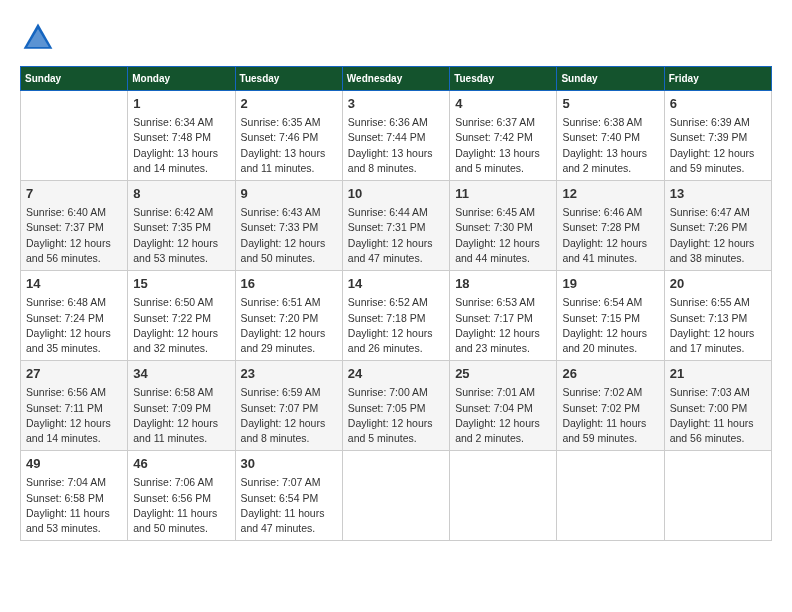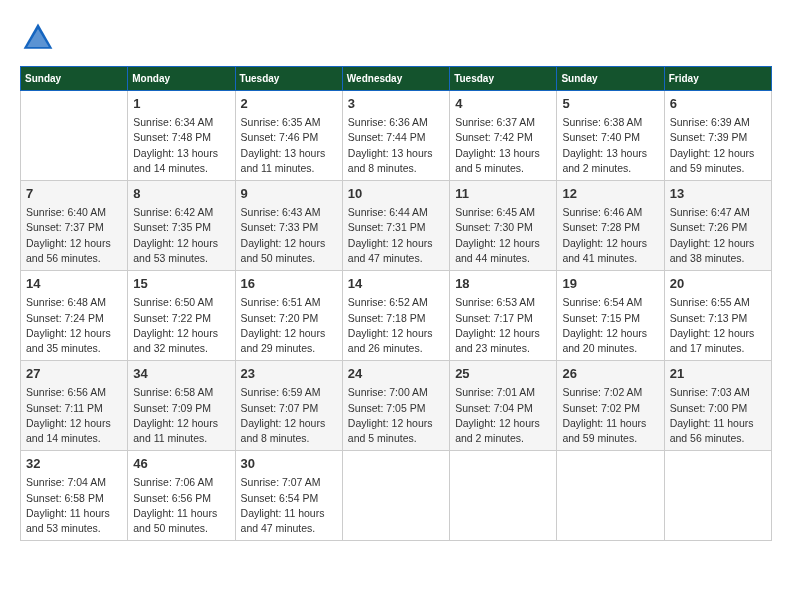--- a/index.html
+++ b/index.html
@@ -233,21 +233,21 @@
           <span class="day-number">26</span>
           <div class="cell-content">Sunrise: 7:02 AM<br>Sunset: 7:02 PM<br>Daylight: 11 hours<br>and 59 minutes.</div>
         </td>
         <td>
           <span class="day-number">21</span>
           <div class="cell-content">Sunrise: 7:03 AM<br>Sunset: 7:00 PM<br>Daylight: 11 hours<br>and 56 minutes.</div>
         </td>
       </tr>
       <tr>
         <td>
-          <span class="day-number">32</span>
+          <span class="day-number">49</span>
           <div class="cell-content">Sunrise: 7:04 AM<br>Sunset: 6:58 PM<br>Daylight: 11 hours<br>and 53 minutes.</div>
         </td>
         <td>
           <span class="day-number">46</span>
           <div class="cell-content">Sunrise: 7:06 AM<br>Sunset: 6:56 PM<br>Daylight: 11 hours<br>and 50 minutes.</div>
         </td>
         <td>
           <span class="day-number">30</span>
           <div class="cell-content">Sunrise: 7:07 AM<br>Sunset: 6:54 PM<br>Daylight: 11 hours<br>and 47 minutes.</div>
         </td>

